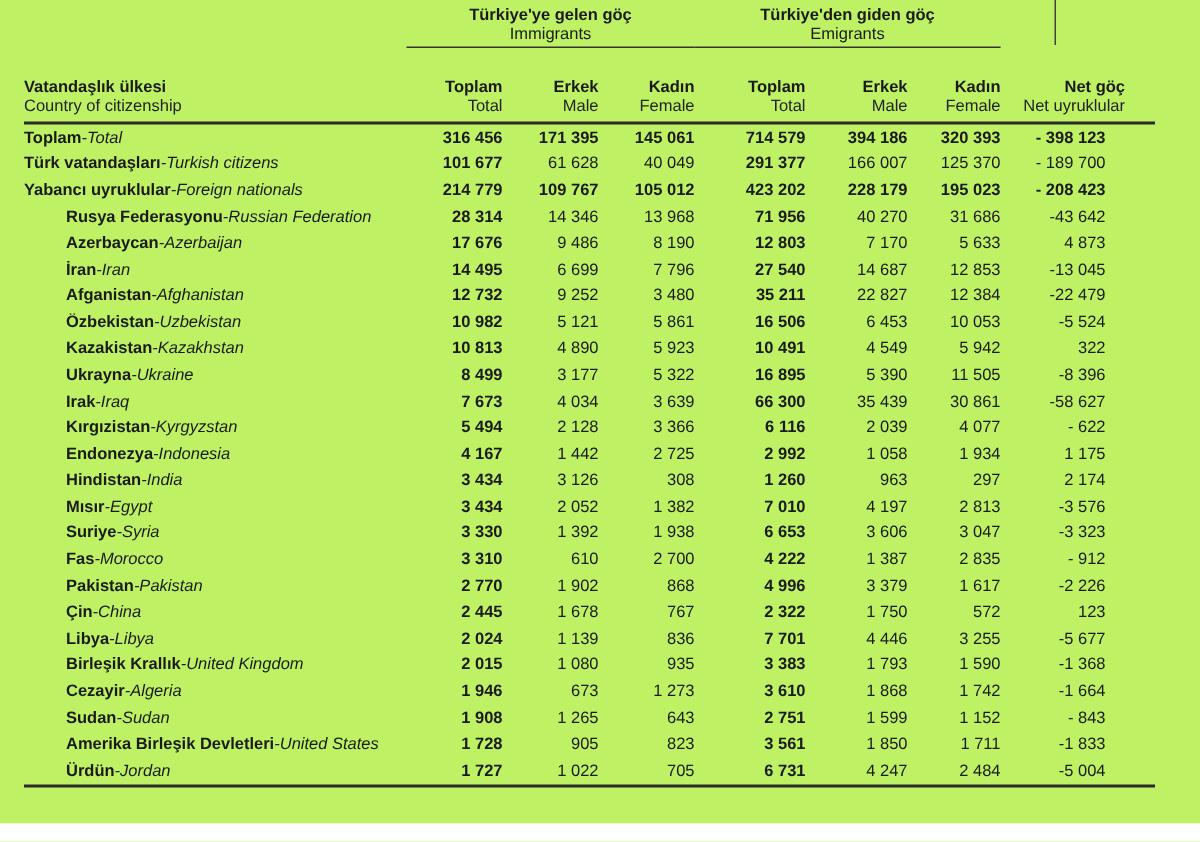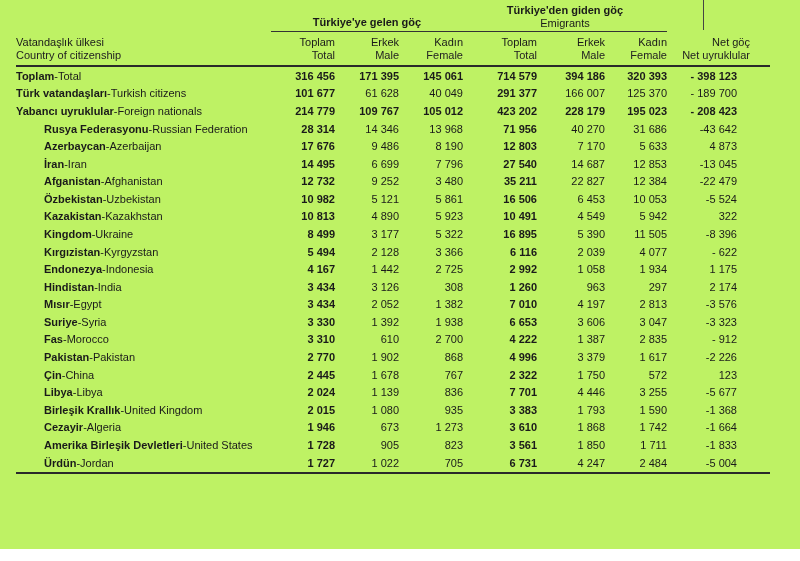--- a/index.html
+++ b/index.html
@@ -21,45 +21,46 @@
   }
   
   .group-row { margin-bottom: 2px; }
   .group-cell { text-align: center; padding-bottom: 2px; border-bottom: 1px solid #333; }
   .group-cell.imm { grid-column: 2 / span 3; }
   .group-cell.emi { grid-column: 5 / span 3; }
   .group-tr { font-weight: bold; line-height: 13px; }
   .group-en { font-weight: normal; line-height: 12px; }
   .colhead-row { padding-top: 2px; }
   .colhead { text-align: right; line-height: 13px; padding-bottom: 3px; }
-  .colhead .tr { font-weight: normal; display:block; }
+  .colhead .tr { font-weight: bold; display:block;margin-top:16px; }
   .colhead .en { font-weight: normal; display:block; color:#222; }
   .colhead.country { text-align: left; }
   .head-rule { height: 2px; background: #2a2a2a; }
   .vsep { position:absolute; width:1px; background:#444; }
   
   .row { height: 17.58px; align-items: center; }
   .name { white-space: nowrap; overflow: hidden; }
   .row.indent .name { padding-left: 28px; }
   .name-tr { font-weight: bold; }
-  .name-en { font-weight: normal; }
+  .name-en { font-weight: normal; font-style: italic; }
   .num { text-align: right; white-space: nowrap; font-variant-numeric: tabular-nums; }
   .num.b { font-weight: bold; }
   .num.net { padding-right: 13px; }
   .bottom-rule { height: 2px; background: #2a2a2a; margin-top: 1px; }
 </style>
 </head>
 <body>
 
 <div class="page">
 
   <div class="grid group-row">
     <div></div>
     <div class="group-cell imm">
       <div class="group-tr">Türkiye'ye gelen göç</div>
+      <div class="group-en">Immigrants</div>
     </div>
     <div class="group-cell emi">
       <div class="group-tr">Türkiye'den giden göç</div>
       <div class="group-en">Emigrants</div>
     </div>
     <div></div>
   </div>
 
   <div class="vsep" style="left:703px; top:0; height:30px;"></div>
 
@@ -204,32 +205,44 @@
     <div class="num b">10 813</div>
     <div class="num">4 890</div>
     <div class="num">5 923</div>
     <div class="num b">10 491</div>
     <div class="num">4 549</div>
     <div class="num">5 942</div>
     <div class="num net">322</div>
   </div>
       <div class="grid row indent">
     <div class="name">
-      <span class="name-tr">Kingdom</span><span class="name-en">-Ukraine</span>
+      <span class="name-tr">Ukrayna</span><span class="name-en">-Ukraine</span>
     </div>
     <div class="num b">8 499</div>
     <div class="num">3 177</div>
     <div class="num">5 322</div>
     <div class="num b">16 895</div>
     <div class="num">5 390</div>
     <div class="num">11 505</div>
     <div class="num net">-8 396</div>
   </div>
       <div class="grid row indent">
     <div class="name">
+      <span class="name-tr">Irak</span><span class="name-en">-Iraq</span>
+    </div>
+    <div class="num b">7 673</div>
+    <div class="num">4 034</div>
+    <div class="num">3 639</div>
+    <div class="num b">66 300</div>
+    <div class="num">35 439</div>
+    <div class="num">30 861</div>
+    <div class="num net">-58 627</div>
+  </div>
+      <div class="grid row indent">
+    <div class="name">
       <span class="name-tr">Kırgızistan</span><span class="name-en">-Kyrgyzstan</span>
     </div>
     <div class="num b">5 494</div>
     <div class="num">2 128</div>
     <div class="num">3 366</div>
     <div class="num b">6 116</div>
     <div class="num">2 039</div>
     <div class="num">4 077</div>
     <div class="num net">- 622</div>
   </div>
@@ -348,20 +361,32 @@
     <div class="num b">1 946</div>
     <div class="num">673</div>
     <div class="num">1 273</div>
     <div class="num b">3 610</div>
     <div class="num">1 868</div>
     <div class="num">1 742</div>
     <div class="num net">-1 664</div>
   </div>
       <div class="grid row indent">
     <div class="name">
+      <span class="name-tr">Sudan</span><span class="name-en">-Sudan</span>
+    </div>
+    <div class="num b">1 908</div>
+    <div class="num">1 265</div>
+    <div class="num">643</div>
+    <div class="num b">2 751</div>
+    <div class="num">1 599</div>
+    <div class="num">1 152</div>
+    <div class="num net">- 843</div>
+  </div>
+      <div class="grid row indent">
+    <div class="name">
       <span class="name-tr">Amerika Birleşik Devletleri</span><span class="name-en">-United States</span>
     </div>
     <div class="num b">1 728</div>
     <div class="num">905</div>
     <div class="num">823</div>
     <div class="num b">3 561</div>
     <div class="num">1 850</div>
     <div class="num">1 711</div>
     <div class="num net">-1 833</div>
   </div>

